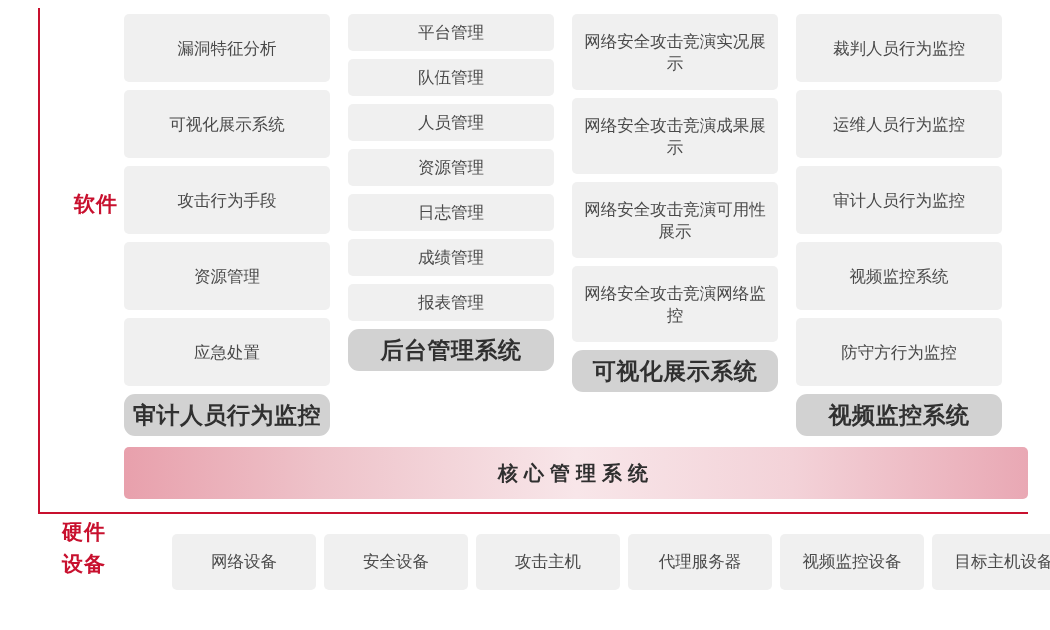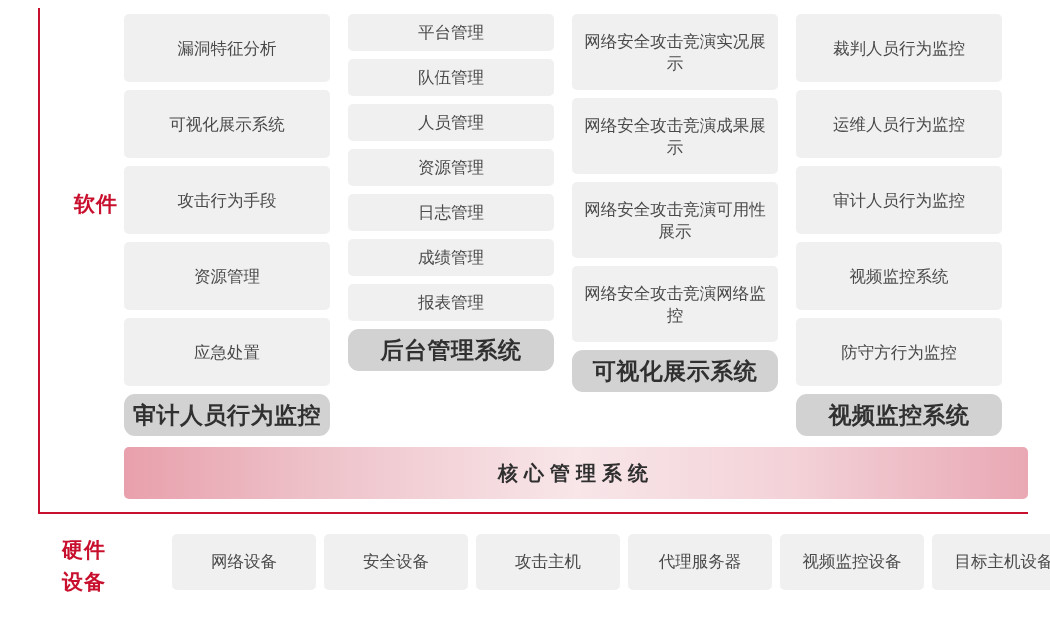--- a/index.html
+++ b/index.html
@@ -50,21 +50,21 @@
     line-height: 32px;
     text-align: center;
     letter-spacing: 1px;
   }
   #label-software {
     left: 52px;
     top: 188px;
   }
   #label-hardware {
     left: 40px;
-    top: 534px;
+    top: 516px;
   }
 
   
   .columns {
     position: absolute;
     left: 124px;
     top: 14px;
     width: 904px;
     display: flex;
     gap: 18px;

